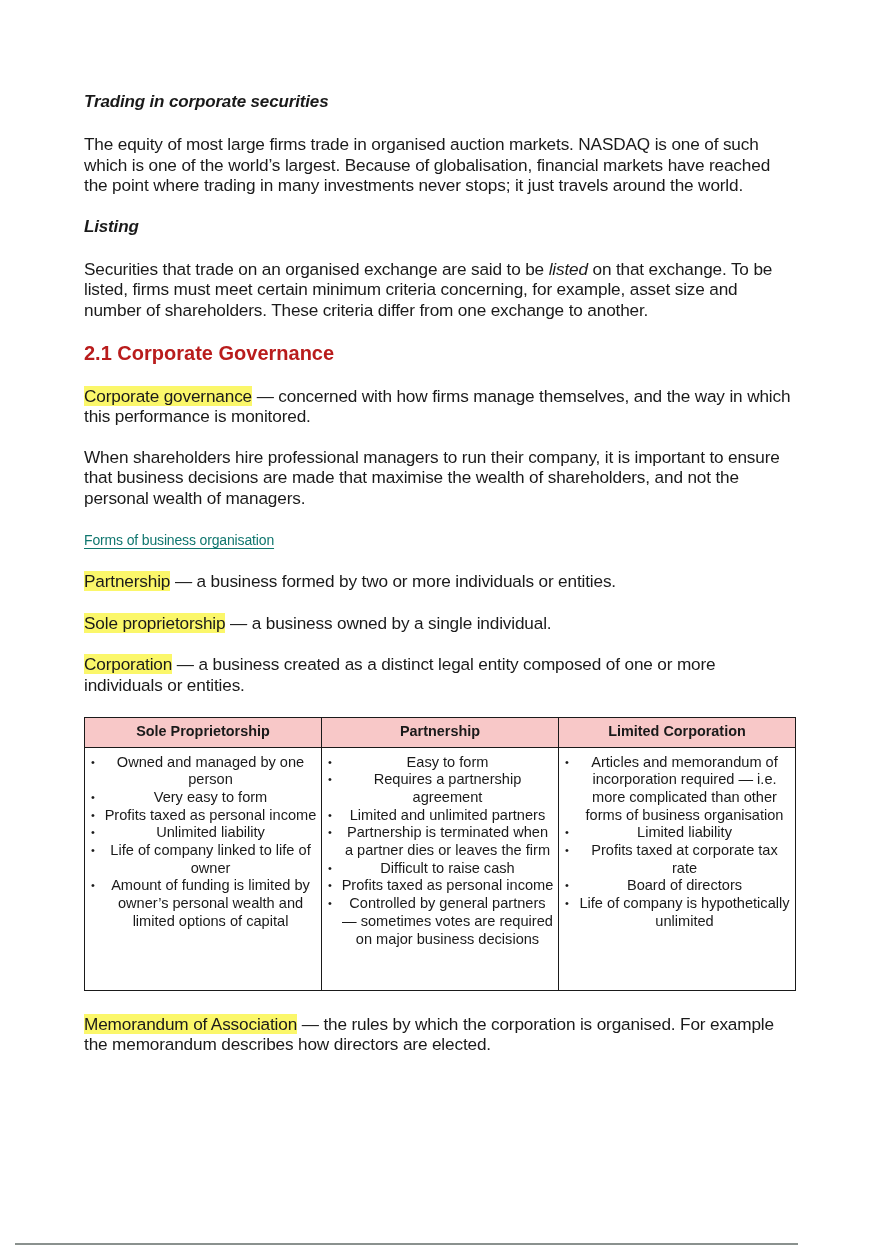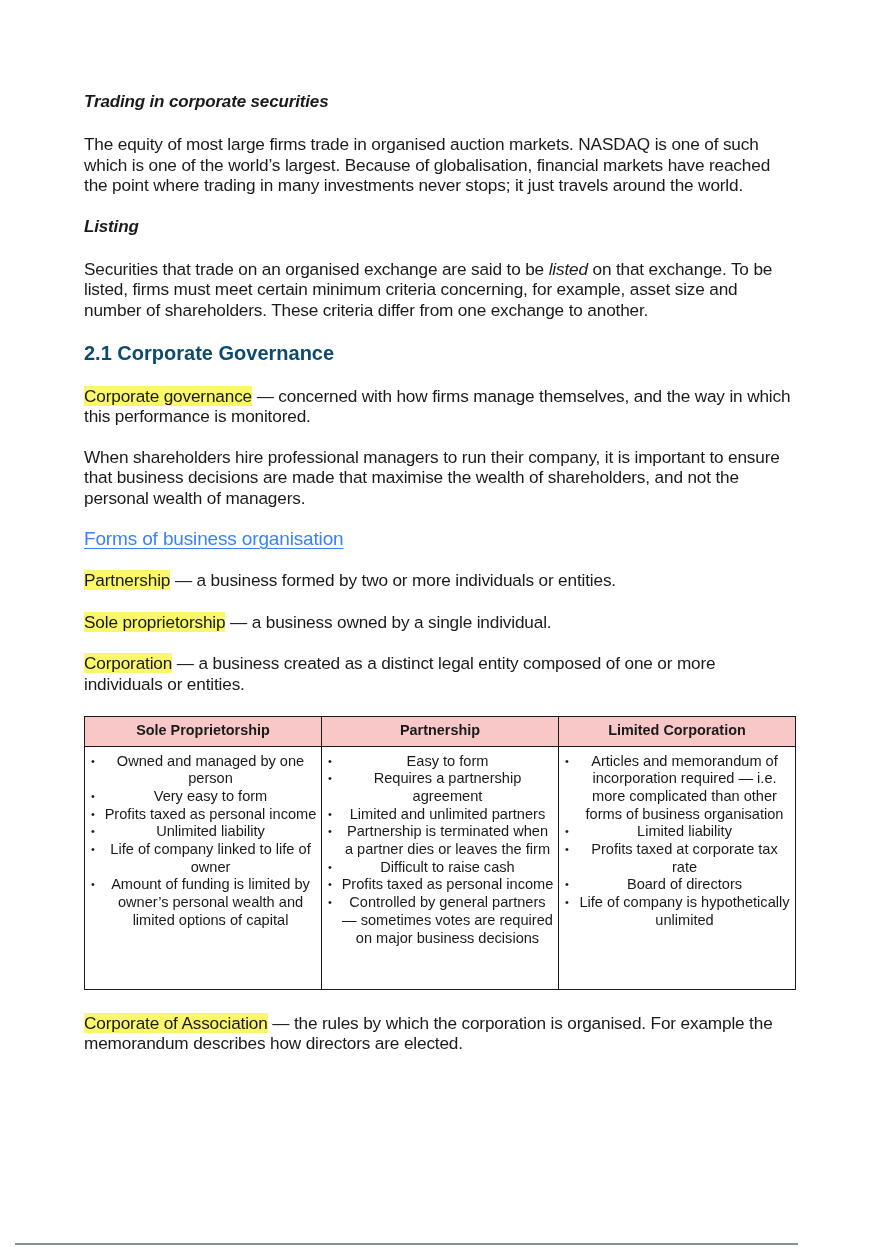--- a/index.html
+++ b/index.html
@@ -30,34 +30,34 @@
       font-size: 17px;
       margin: 0;
       height: 21px;
     }
     p {
       margin: 0;
     }
     .gap-21 { margin-top: 21px; }
     .gap-20 { margin-top: 20px; }
     .section-title {
-      color: #0c4a6e;
+      color: #b91c1c;
       font-weight: bold;
       font-size: 20px;
       line-height: 24px;
       margin-top: 20px;
       margin-bottom: 0;
       letter-spacing: 0;
     }
     .link {
-      color: #3b82f6;
+      color: #0f766e;
       text-decoration: underline;
       text-decoration-thickness: 1px;
       text-underline-offset: 3px;
-      font-size: 19px;
+      font-size: 14px;
     }
     .hl {
       background: #fbf76a;
     }
     .term-table {
       margin-top: 21px;
       width: 712px;
       border-collapse: collapse;
       table-layout: fixed;
       font-size: 14.6px;
@@ -168,17 +168,17 @@
             <li>Limited liability</li>
             <li>Profits taxed at corporate tax rate</li>
             <li>Board of directors</li>
             <li>Life of company is hypothetically unlimited</li>
           </ul>
         </td>
       </tr>
     </tbody>
   </table>
 
-  <p class="gap-21" style="margin-top:23px;"><span class="hl">Corporate of Association</span><span> — the rules by which the corporation is organised. For example the memorandum describes how directors are elected.</span></p>
+  <p class="gap-21" style="margin-top:23px;"><span class="hl">Memorandum of Association</span><span> — the rules by which the corporation is organised. For example the memorandum describes how directors are elected.</span></p>
 
 </div>
 
 <div class="footer-rule"></div>
 
 </body></html>

